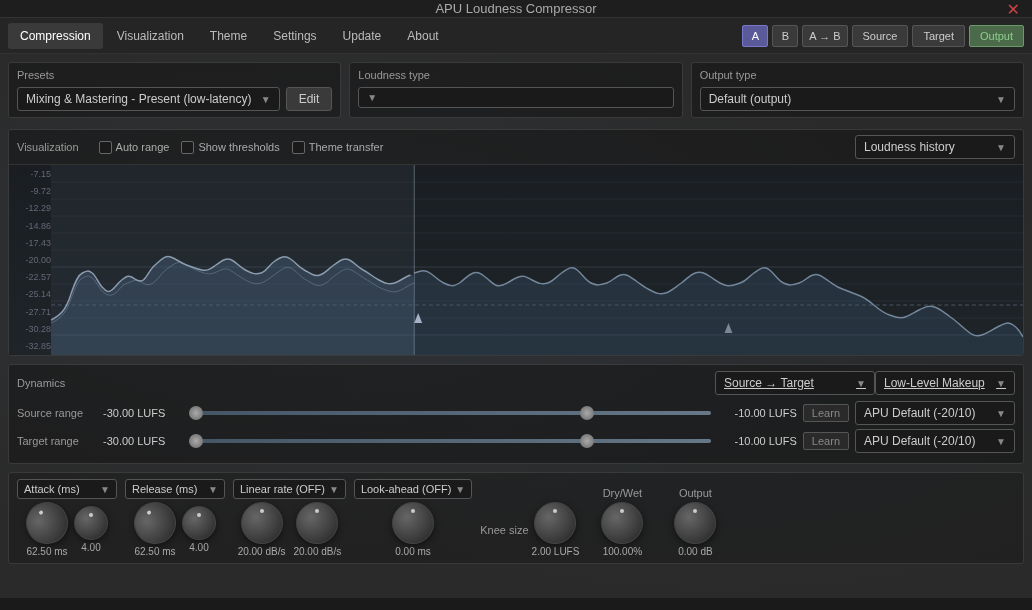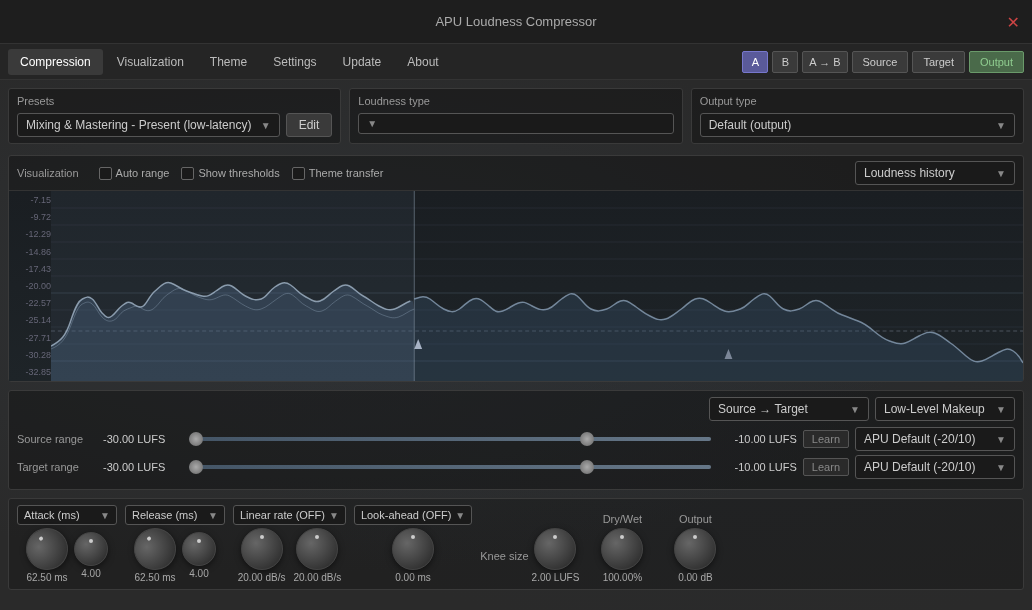--- a/index.html
+++ b/index.html
@@ -8,21 +8,21 @@
       height: 610px;
       background: #1a1a1a;
       font-family: 'Arial', sans-serif;
       font-size: 12px;
       color: #ccc;
       overflow: hidden;
     }
 
     .title-bar {
       background: #1e1e1e;
-      height: 44px;
+      height: 18px;
       display: flex;
       align-items: center;
       justify-content: center;
       position: relative;
       border-bottom: 1px solid #333;
     }
     .title-bar-text {
       color: #aaa;
       font-size: 13px;
     }
@@ -276,23 +276,23 @@
       align-items: center;
       margin-bottom: 6px;
     }
     .dynamics-title {
       color: #999;
       font-size: 11px;
       flex: 1;
     }
     .dynamics-controls {
       display: flex;
-      gap: 6px;
       align-items: center;
       margin-left: auto;
+      text-decoration: underline;
     }
 
     .range-row {
       display: flex;
       align-items: center;
       gap: 6px;
       margin-bottom: 4px;
     }
     .range-label {
       width: 80px;
@@ -601,20 +601,21 @@
 
           <path d="M690,158 L694,168 L686,168 Z" fill="rgba(180,190,210,0.6)"></path>
 
         </svg>
       </div>
     </div>
   </div>
 
   <div class="dynamics-section">
     <div class="dynamics-header">
+      <span class="dynamics-title">Dynamics</span>
       <div class="dynamics-controls">
         <div class="dropdown" style="min-width:160px;">
           <span>Source → Target</span>
           <span class="dropdown-arrow">▼</span>
         </div>
         <div class="dropdown" style="min-width:140px;">
           <span>Low-Level Makeup</span>
           <span class="dropdown-arrow">▼</span>
         </div>
       </div>

